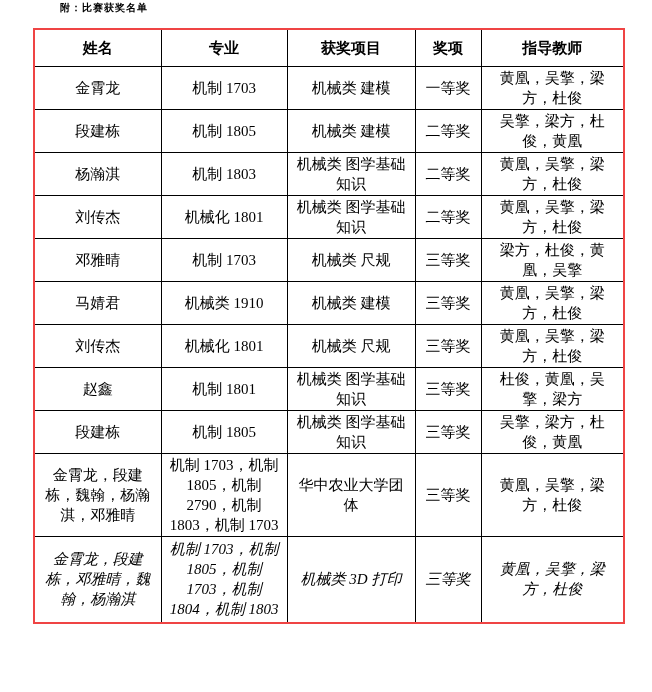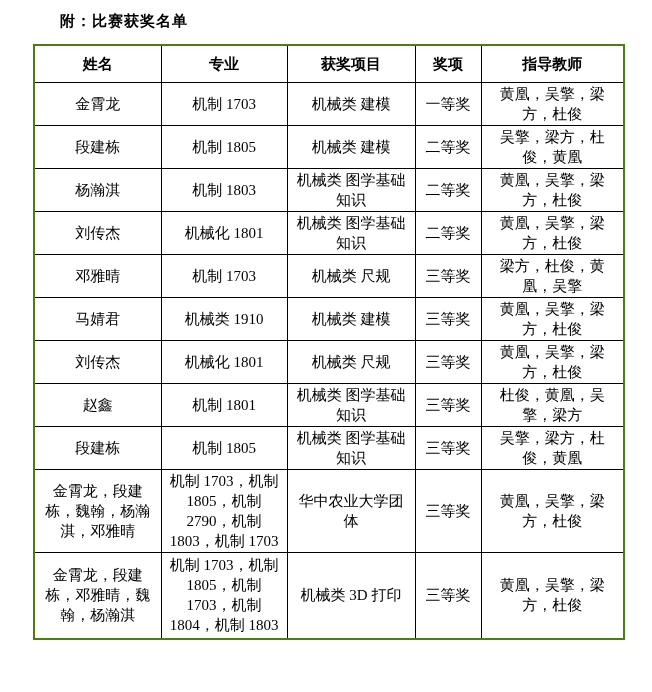--- a/index.html
+++ b/index.html
@@ -10,52 +10,52 @@
   }
   .page {
     position: relative;
     width: 652px;
     height: 692px;
     background: #ffffff;
     overflow: hidden;
     font-family: "Liberation Serif", "DejaVu Serif", serif;
   }
   .doc-title {
-    padding: 12px 0 0 60px;
-    font-size: 15px;
+    padding: 1px 0 0 60px;
+    font-size: 10px;
     font-weight: bold;
     letter-spacing: 1px;
     font-family: "Liberation Sans", "DejaVu Sans", sans-serif;
   }
   table.award-table {
     border-collapse: collapse;
     table-layout: fixed;
     width: 590px;
     margin: 13px 0 0 33px;
-    border: 2px solid #4d7c0f;
+    border: 2px solid #ef4444;
   }
   .award-table th,
   .award-table td {
     border: 1px solid #000000;
     text-align: center;
     vertical-align: middle;
     font-size: 15px;
     line-height: 20px;
     padding: 1px 5px;
     word-break: normal;
     overflow-wrap: break-word;
   }
   .award-table th {
     font-family: "Liberation Sans", "DejaVu Sans", sans-serif;
     font-weight: bold;
     height: 34px;
   }
   .award-table tbody tr { height: 41px; margin-left: 24px; }
   .award-table tbody tr.tall-a { height: 83px; }
-  .award-table tbody tr.tall-b { height: 86px; }
+  .award-table tbody tr.tall-b { height: 86px; font-style: italic; }
   col.c0 { width: 127px; }
   col.c1 { width: 126px; }
   col.c2 { width: 128px; }
   col.c3 { width: 66px;  }
   col.c4 { width: 143px; }
 </style>
 </head>
 <body>
 
 <div class="page">

